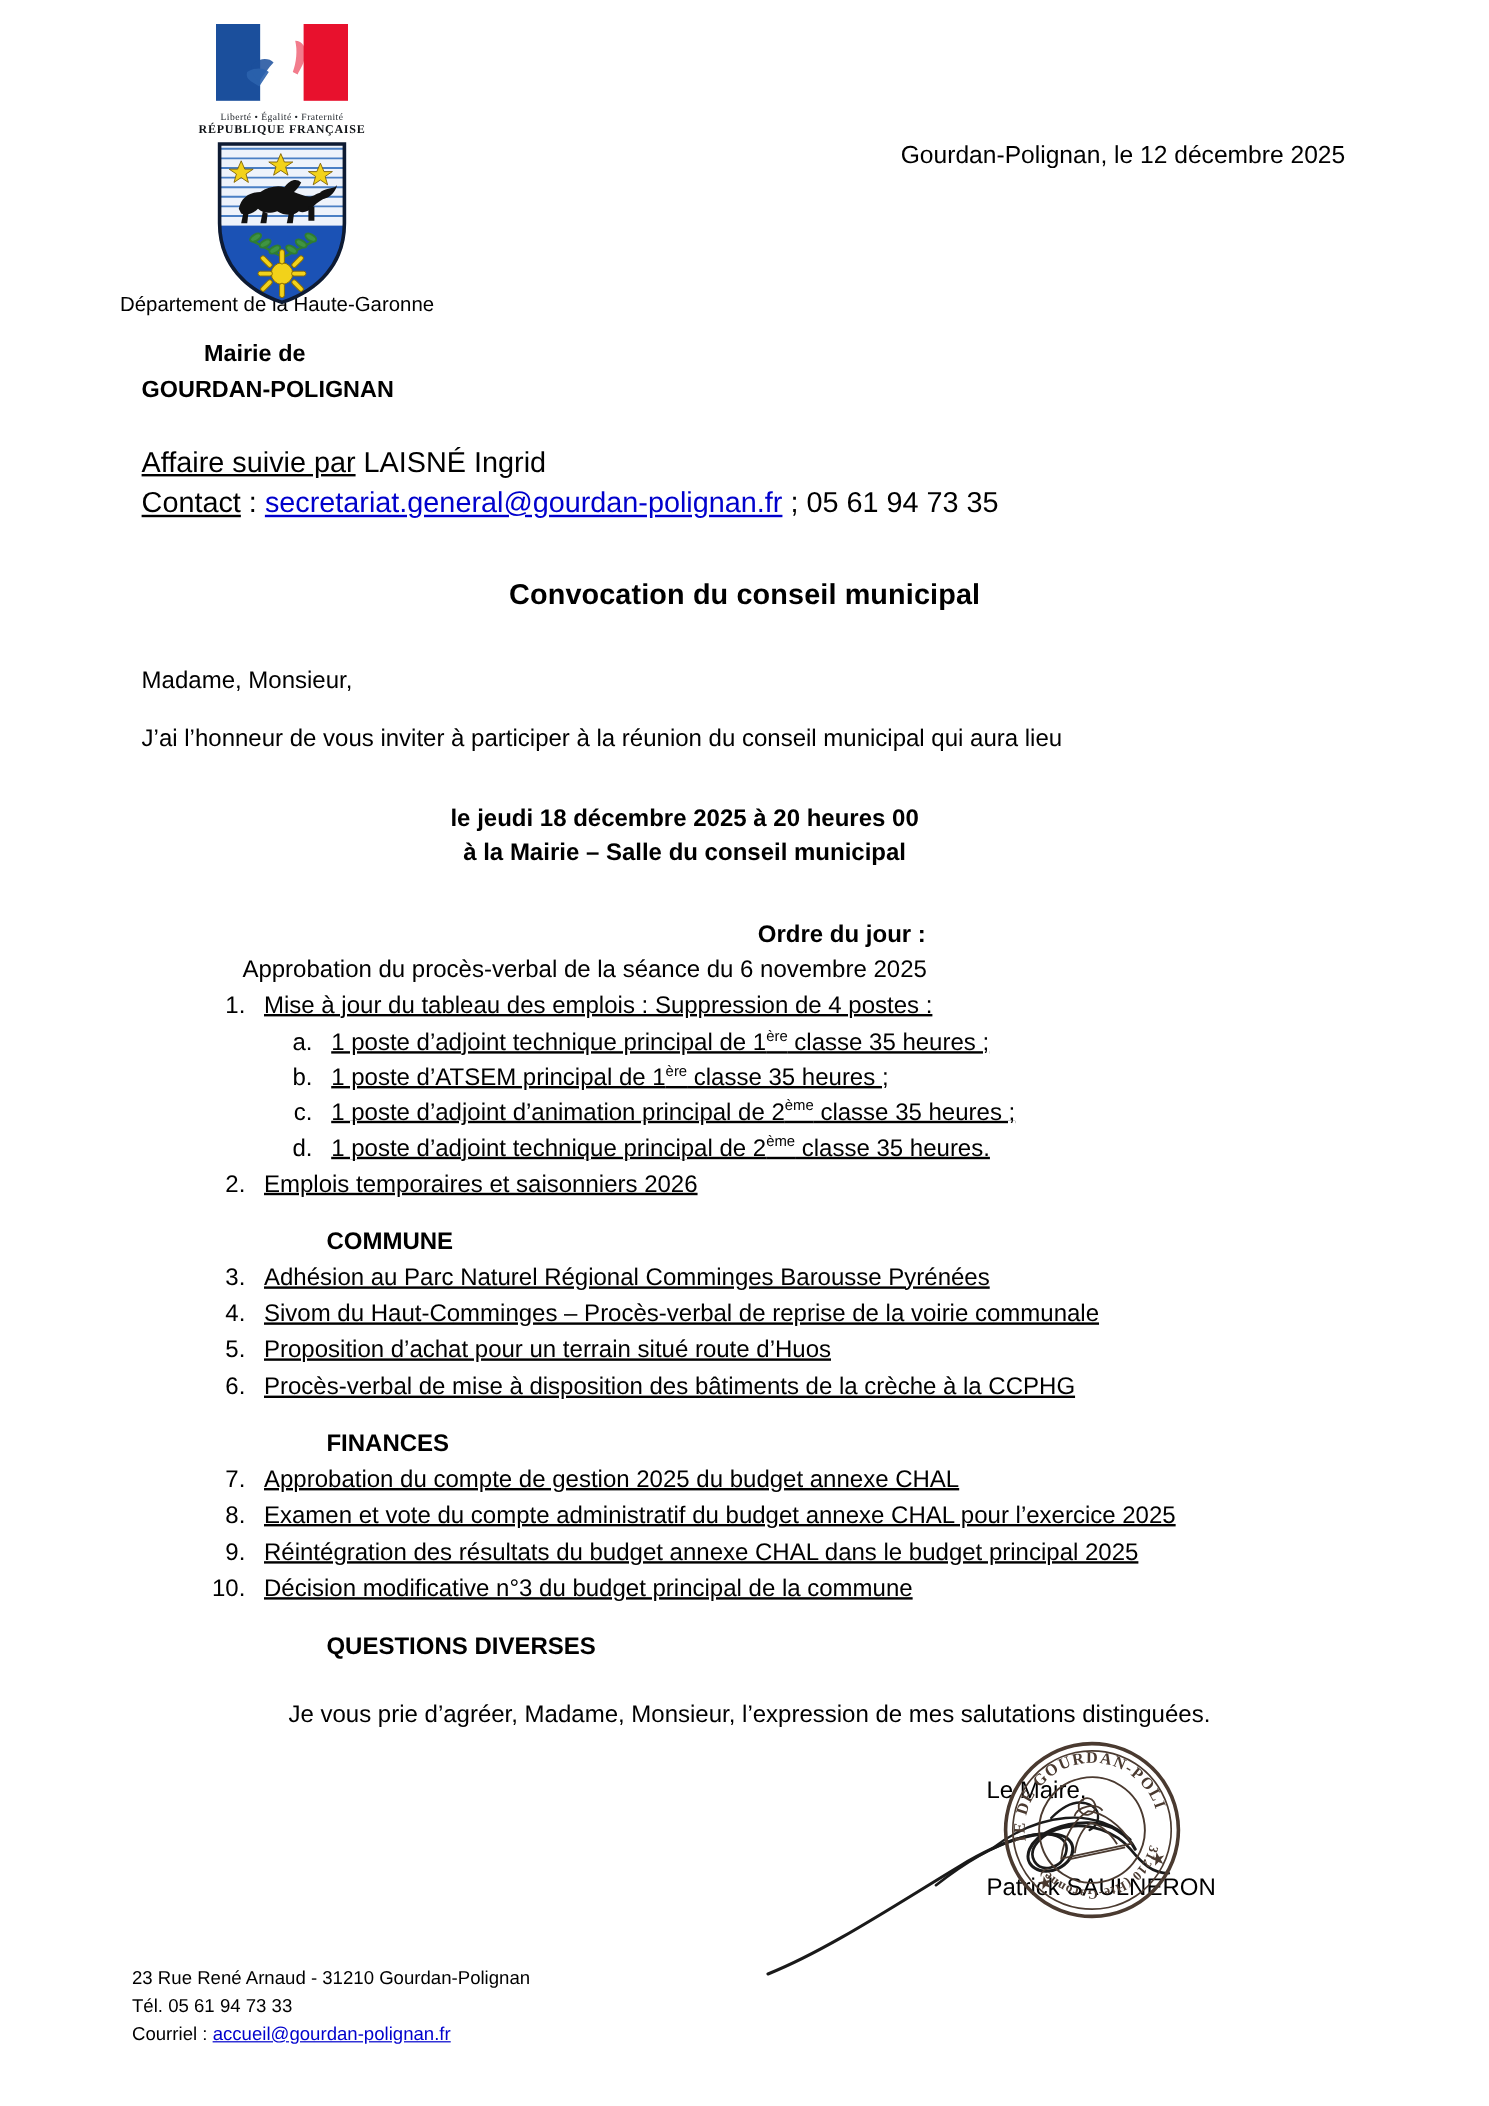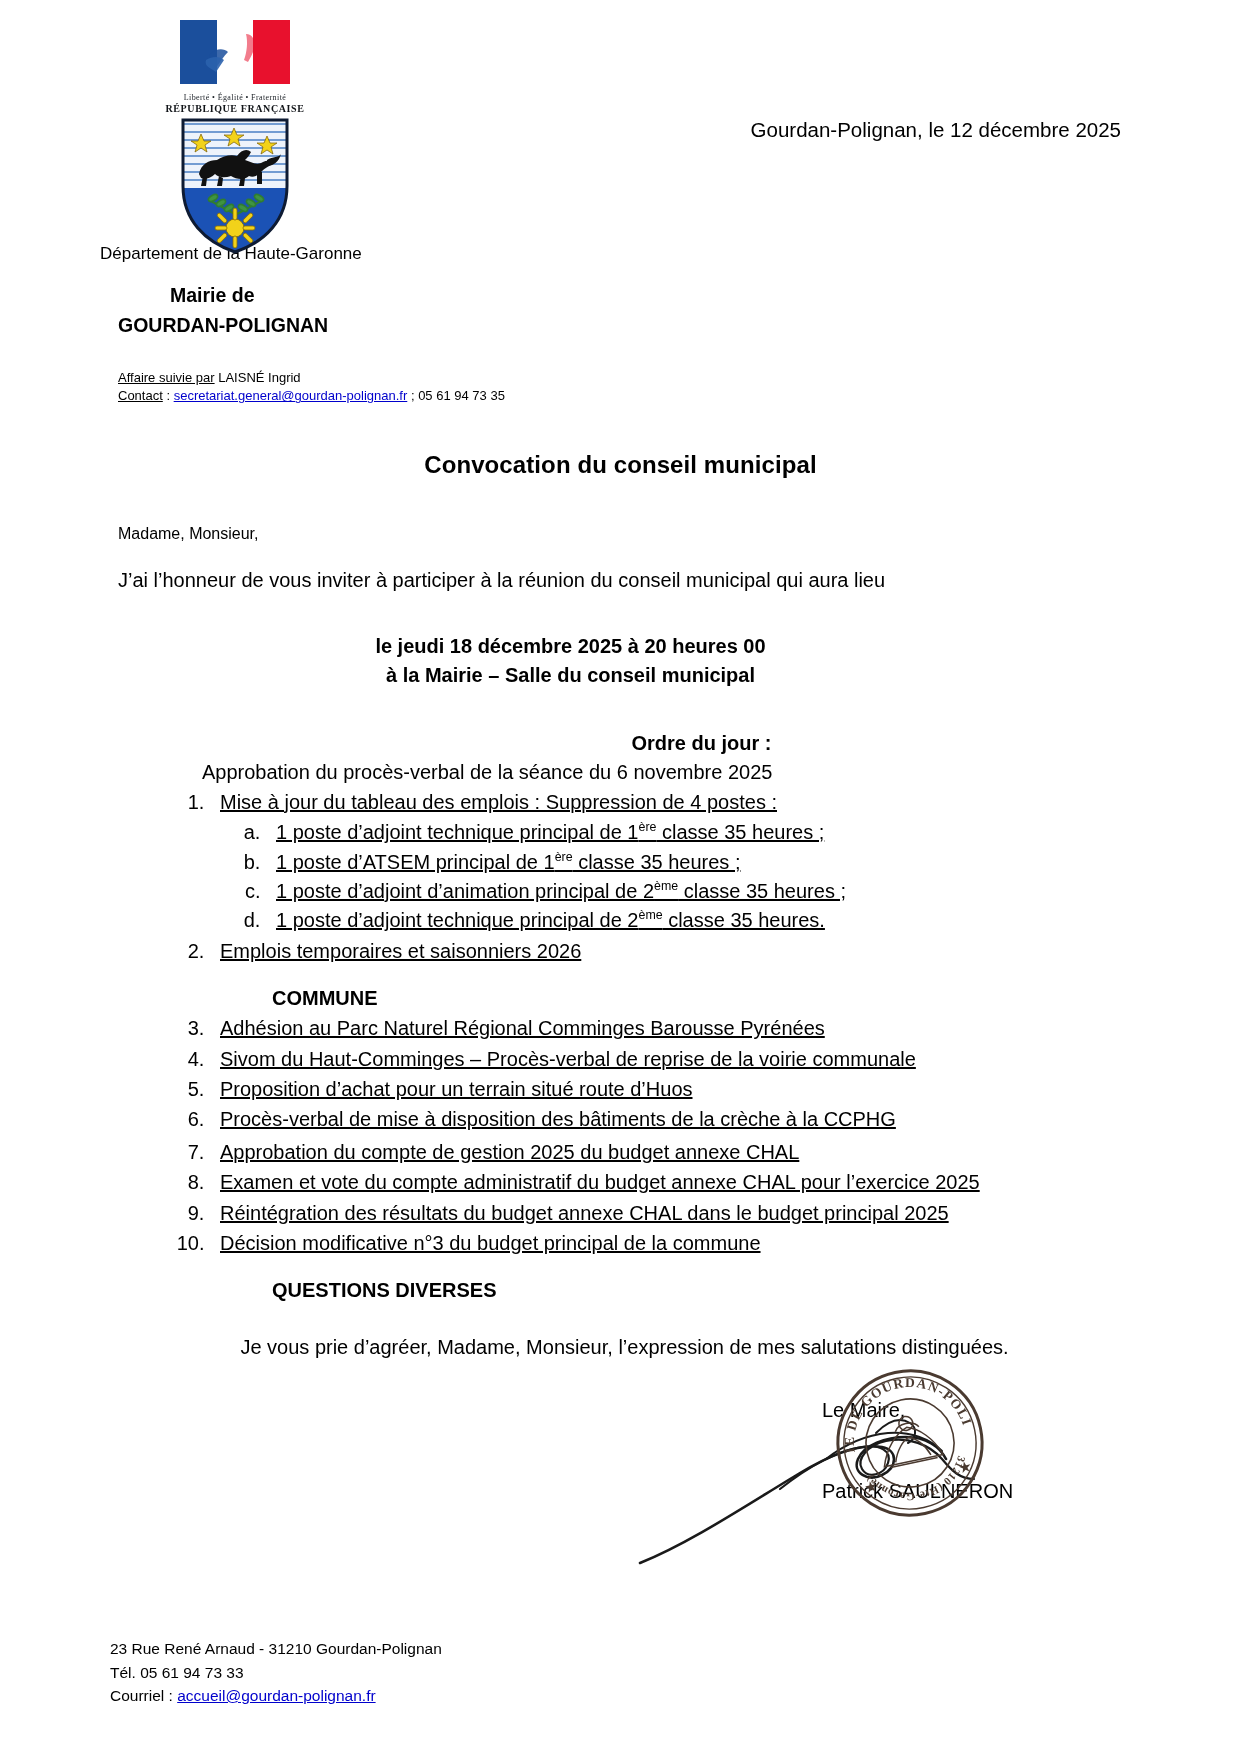--- a/index.html
+++ b/index.html
@@ -89,42 +89,42 @@
     margin-left: 60px;
   }
   .commune {
     font-size: 19.5px;
     font-weight: bold;
     margin-top: 7px;
     margin-left: 8px;
   }
   .contact-block {
     margin-top: 32px;
-    font-size: 13px;
+    font-size: 24px;
     line-height: 1.42;
     margin-left: 8px;
   }
   .u { text-decoration: underline; }
   .maillink {
     color: #0000cc;
     text-decoration: underline;
   }
 
   
   .doc-title {
     text-align: center;
     font-size: 24px;
     font-weight: bold;
     margin-top: 45px;
     letter-spacing: 0.1px;
   }
 
   
   .salut {
-    font-size: 16px;
+    font-size: 20px;
     margin-top: 46px;
     margin-left: 8px;
   }
   .intro {
     font-size: 20px;
     margin-top: 26px;
     margin-left: 8px;
   }
   .meeting {
     text-align: center;
@@ -357,20 +357,21 @@
             </ol></li>
           <li>Emplois temporaires et saisonniers 2026</li>
         </ol>
         <div class="section-head">COMMUNE</div>
         <ol class="lvl1" start="3">
           <li>Adhésion au Parc Naturel Régional Comminges Barousse Pyrénées</li>
           <li>Sivom du Haut-Comminges – Procès-verbal de reprise de la voirie communale</li>
           <li>Proposition d’achat pour un terrain situé route d’Huos</li>
           <li>Procès-verbal de mise à disposition des bâtiments de la crèche à la CCPHG</li>
         </ol>
+        <div class="section-head">FINANCES</div>
         <ol class="lvl1" start="7">
           <li>Approbation du compte de gestion 2025 du budget annexe CHAL</li>
           <li>Examen et vote du compte administratif du budget annexe CHAL pour l’exercice 2025</li>
           <li>Réintégration des résultats du budget annexe CHAL dans le budget principal 2025</li>
           <li>Décision modificative n°3 du budget principal de la commune</li>
         </ol>
         <div class="section-head">QUESTIONS DIVERSES</div>
       </div>
   </div>
 

